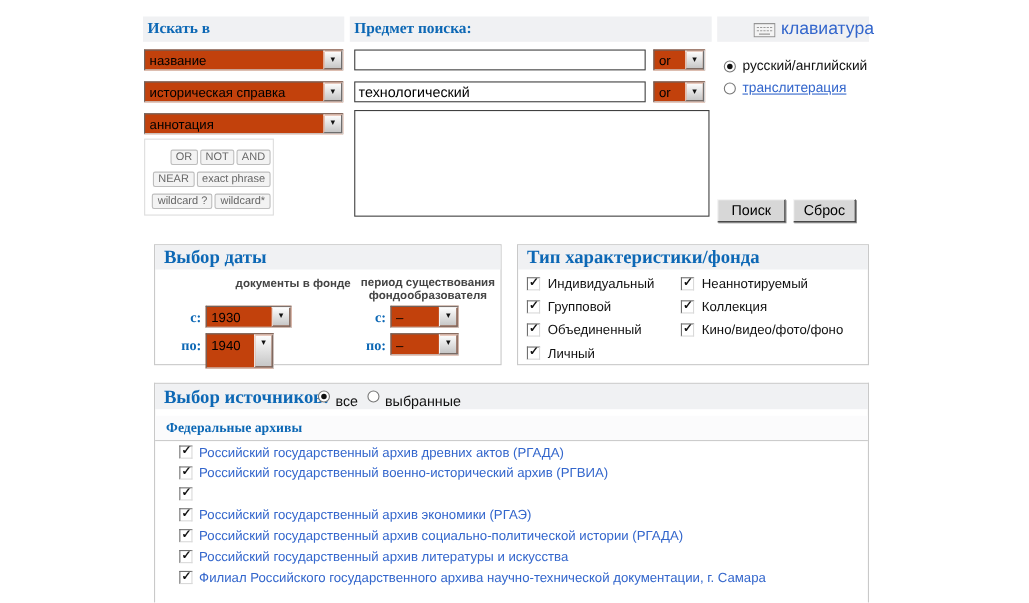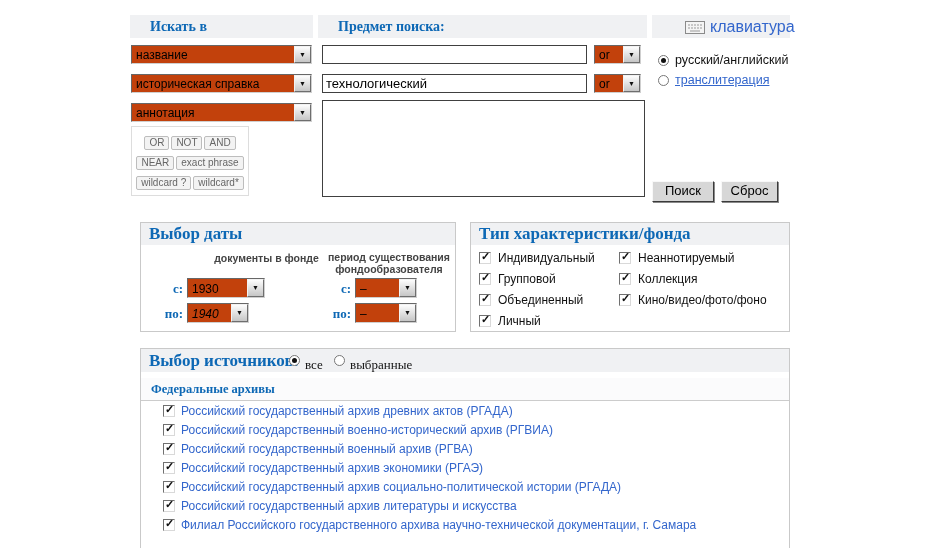--- a/index.html
+++ b/index.html
@@ -1,20 +1,20 @@
 <!DOCTYPE html>
 <html><head>
 <meta charset="utf-8">
 <style>
   html,body{margin:0;padding:0;background:#fff;}
   .page{position:relative;width:935px;height:548px;background:#fff;
         font-family:"Liberation Sans",sans-serif;overflow:hidden;}
   .band{position:absolute;background:#f0f1f3;height:23px;line-height:23px;box-sizing:border-box;}
   .hserif{font-family:"Liberation Serif",serif;font-weight:bold;color:#0d68b5;}
-  .h14{font-size:14px;padding-left:20px;}
+  .h14{font-size:14px;padding-left:4px;}
   .h13{font-size:17px;padding-left:8px;}
 
   .sel{position:absolute;height:19px;background:#c2410c;border:1px solid;
        border-color:#676767 #cfcfcf #cfcfcf #676767;box-sizing:border-box;cursor:default;}
   .sel-txt{position:absolute;left:4px;top:2px;right:18px;font-size:12px;line-height:14px;
            white-space:nowrap;overflow:hidden;color:#000;}
   .sel-arrow{position:absolute;top:0;right:0;bottom:0;width:17px;
              background:linear-gradient(#fdfdfd,#c6c6c6);border:1px solid;
              border-color:#f2f2f2 #6e6e6e #6e6e6e #f2f2f2;box-sizing:border-box;
              font-size:7px;color:#111;text-align:center;line-height:16px;}
@@ -24,21 +24,21 @@
   .ta{position:absolute;box-sizing:border-box;border:1px solid #404040;background:#fff;resize:none;
       font-family:"Liberation Sans",sans-serif;font-size:13px;}
 
   .btn3d{position:absolute;height:21px;box-sizing:border-box;background:#d7d7d7;
          border:1px solid;border-color:#f8f8f8 #3a3a3a #3a3a3a #f8f8f8;
          box-shadow:1px 1px 0 #8a8a8a;font-size:13px;text-align:center;line-height:18px;
          color:#000;cursor:pointer;}
 
   .opbox{position:absolute;left:131px;top:126px;width:114px;border:1px solid #ddd;
          padding:3px 1px;background:#fff;}
-  .oprow{white-space:nowrap;margin:2px 0;text-align:center;}
+  .oprow{white-space:nowrap;margin:2px 0;text-align:right;}
   .opbtn{display:inline-block;background:#f3f3f3;border:1px solid #bdbdbd;border-radius:2px;
          color:#666;font-size:10px;line-height:12px;padding:0 4px;margin:0 1px;cursor:pointer;}
 
   .panel{position:absolute;border:1px solid #c9c9c9;background:#fff;box-sizing:border-box;}
   .band2{position:absolute;left:0;top:0;right:0;height:22px;background:#f0f1f3;line-height:22px;}
 
   .cb{position:absolute;width:12px;height:12px;background:#fff;border:1px solid;
       border-color:#707070 #d9d9d9 #d9d9d9 #707070;box-sizing:border-box;cursor:pointer;}
   .cb.checked::after{content:"\2713";position:absolute;left:1px;top:-3px;font-size:11px;
       font-weight:bold;color:#111;}
@@ -51,21 +51,21 @@
   .lbl{position:absolute;font-size:12px;color:#111;white-space:nowrap;}
   .link{color:#3366cc;text-decoration:none;cursor:pointer;}
   .linku{text-decoration:underline;}
   .smallhdr{position:absolute;font-size:10.5px;font-weight:bold;color:#444;
             text-align:center;line-height:12px;}
   .fromto{position:absolute;font-family:"Liberation Serif",serif;font-weight:bold;
           color:#0d68b5;font-size:13px;text-align:right;}
   .fedhdr{position:absolute;left:0;right:0;top:29px;height:23px;line-height:23px;
           border-bottom:1px solid #ccc;background:#fbfbfc;font-size:12.5px;padding-left:10px;
           box-sizing:border-box;}
-  .serif-lbl{font-family:Liberation Serif, serif;font-size:13px;color:#111;}
+  .serif-lbl{font-family:Liberation Sans, sans-serif;font-size:13px;color:#111;}
 </style>
 </head>
 <body>
 
 <div class="page">
 
   <div class="band hserif h14" style="left:130px;top:15px;width:183px;">Искать в</div>
 
   <div class="sel" style="left:131px;top:45px;width:181px;">
     <span class="sel-txt">название</span>
@@ -133,21 +133,21 @@
     <span class="smallhdr" style="left:48px;top:29px;width:155px;">документы в фонде</span>
     <span class="smallhdr" style="left:185px;top:28px;width:126px;">период существования фондообразователя</span>
 
     <span class="fromto" style="left:10px;top:58px;width:32px;">с:</span>
     <div class="sel" style="left:46px;top:55px;width:78px;height:20px;">
       <span class="sel-txt" style="top:3px;">1930</span>
       <span class="sel-arrow">▼</span>
     </div>
 
     <span class="fromto" style="left:10px;top:83px;width:32px;">по:</span>
-    <div class="sel" style="left:46px;top:80px;width:62px;height:20px;font-style:italic;">
+    <div class="sel" style="left:46px;top:80px;width:62px;height:32px;">
       <span class="sel-txt" style="top:3px;">1940</span>
       <span class="sel-arrow">▼</span>
     </div>
 
     <span class="fromto" style="left:178px;top:58px;width:32px;">с:</span>
     <div class="sel" style="left:214px;top:55px;width:62px;height:20px;">
       <span class="sel-txt" style="top:3px;">–</span>
       <span class="sel-arrow">▼</span>
     </div>
 
@@ -189,21 +189,20 @@
 
     <div class="fedhdr hserif">Федеральные архивы</div>
 
     <span class="cb checked" style="left:22px;top:56px;"></span>
     <a class="lbl link" style="left:40px;top:55px;">Российский государственный архив древних актов (РГАДА)</a>
 
     <span class="cb checked" style="left:22px;top:75px;"></span>
     <a class="lbl link" style="left:40px;top:74px;">Российский государственный военно-исторический архив (РГВИА)</a>
 
     <span class="cb checked" style="left:22px;top:94px;"></span>
-    <a class="lbl link" style="left:40px;top:93px;">Российский государственный военный архив (РГВА)</a>
 
     <span class="cb checked" style="left:22px;top:113px;"></span>
     <a class="lbl link" style="left:40px;top:112px;">Российский государственный архив экономики (РГАЭ)</a>
 
     <span class="cb checked" style="left:22px;top:132px;"></span>
     <a class="lbl link" style="left:40px;top:131px;">Российский государственный архив социально-политической истории (РГАДА)</a>
 
     <span class="cb checked" style="left:22px;top:151px;"></span>
     <a class="lbl link" style="left:40px;top:150px;">Российский государственный архив литературы и искусства</a>
 

